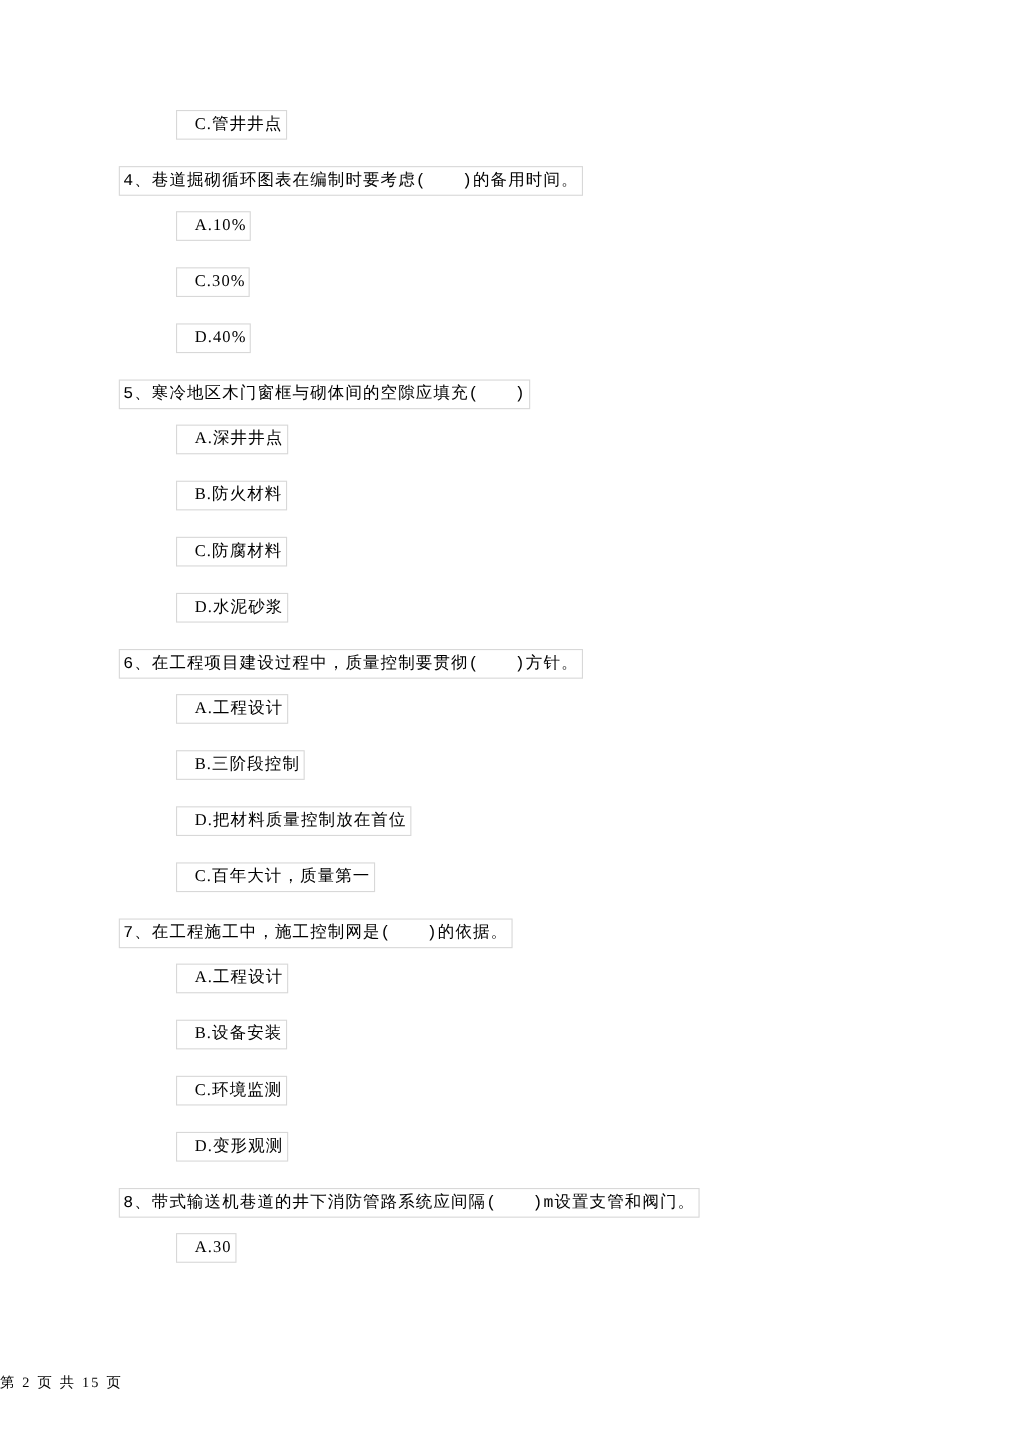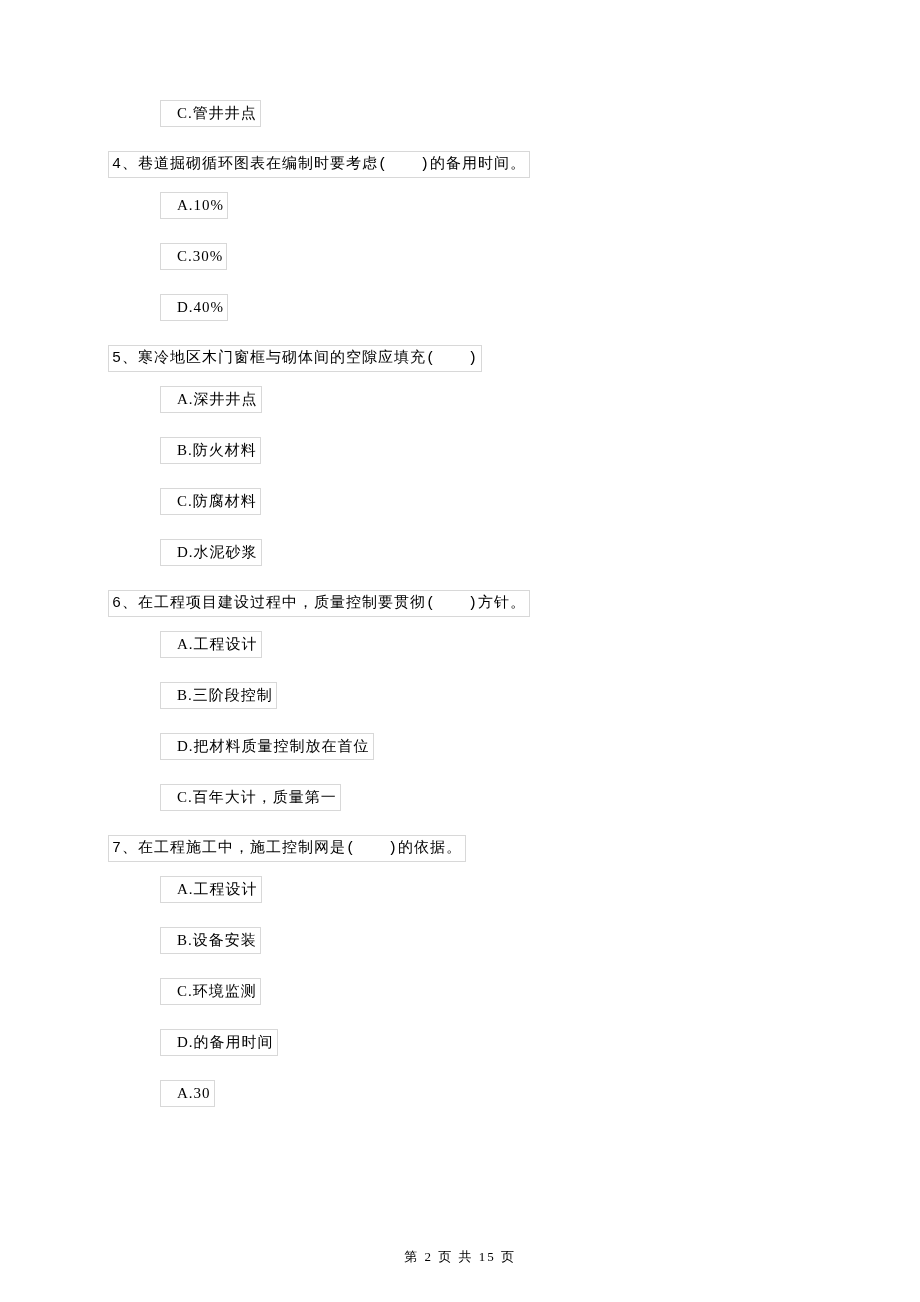--- a/index.html
+++ b/index.html
@@ -45,21 +45,20 @@
       font-family: Liberation Mono, monospace;
     }
     .question-wrap {
       padding-left: 0px;
     }
     .footer {
       position: absolute;
       bottom: 36px;
       left: 0;
       right: 0;
-      text-align: center;
       font-size: 13px;
       color: #000000;
       letter-spacing: 2px;
     }
   </style>
 </head>
 <body>
 
 <div class="content">
   <div class="option-wrap"><span class="option">C.管井井点</span></div>
@@ -74,18 +73,19 @@
   <div class="option-wrap"><span class="option">D.水泥砂浆</span></div>
   <div class="question-wrap"><span class="question">6、在工程项目建设过程中，质量控制要贯彻(　　)方针。</span></div>
   <div class="option-wrap"><span class="option">A.工程设计</span></div>
   <div class="option-wrap"><span class="option">B.三阶段控制</span></div>
   <div class="option-wrap"><span class="option">D.把材料质量控制放在首位</span></div>
   <div class="option-wrap"><span class="option">C.百年大计，质量第一</span></div>
   <div class="question-wrap"><span class="question">7、在工程施工中，施工控制网是(　　)的依据。</span></div>
   <div class="option-wrap"><span class="option">A.工程设计</span></div>
   <div class="option-wrap"><span class="option">B.设备安装</span></div>
   <div class="option-wrap"><span class="option">C.环境监测</span></div>
-  <div class="option-wrap"><span class="option">D.的备用时间</span></div>
+  <div class="option-wrap"><span class="option">D.变形观测</span></div>
+  <div class="question-wrap"><span class="question">8、带式输送机巷道的井下消防管路系统应间隔(　　)m设置支管和阀门。</span></div>
   <div class="option-wrap"><span class="option">A.30</span></div>
 
 </div>
 
 <div class="footer">第 2 页 共 15 页</div>
 
 </body></html>

